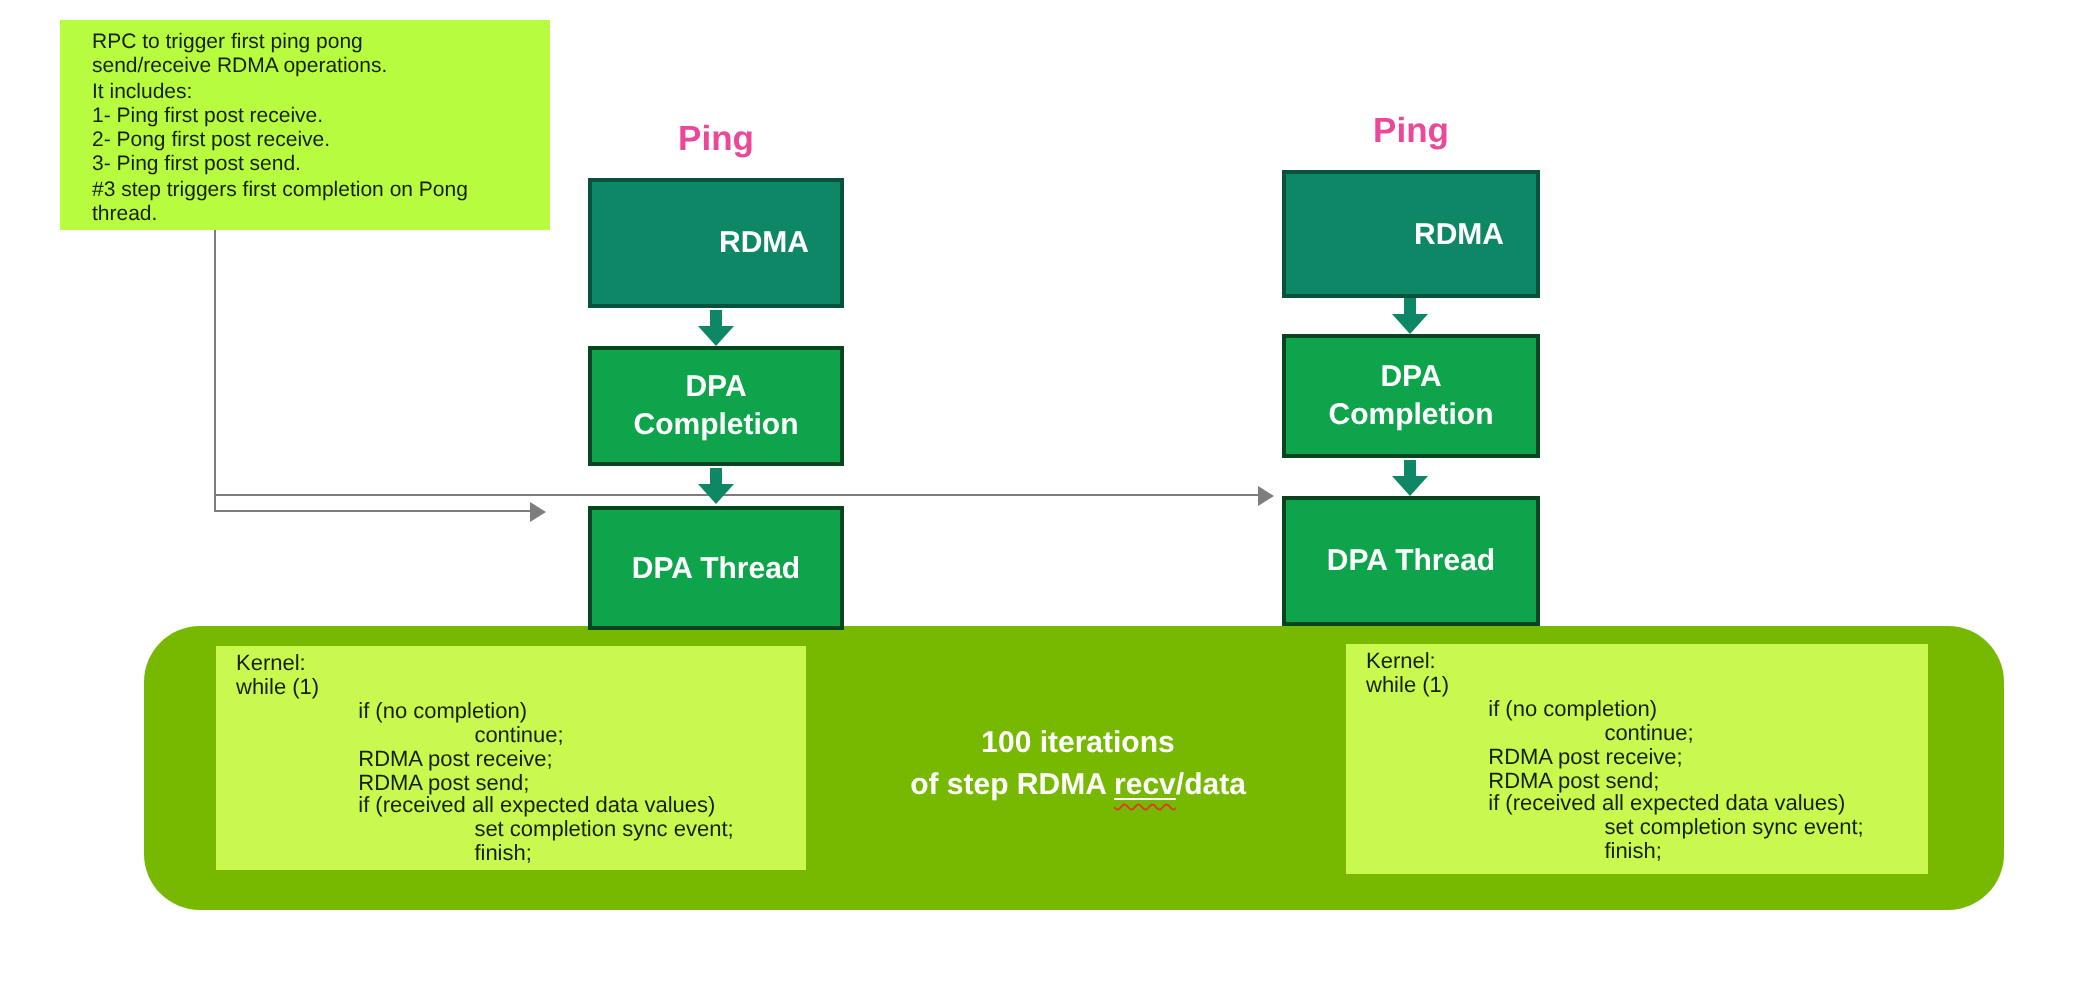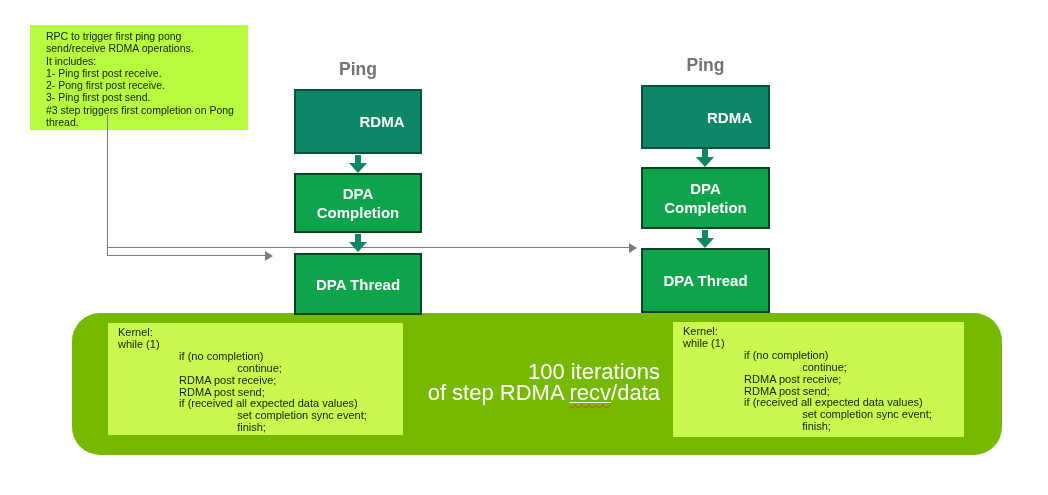--- a/index.html
+++ b/index.html
@@ -11,34 +11,34 @@
     --ink:#152000;
     --gray:#7D7D7D;
     --red:#E03A2B;
   }
   html,body{margin:0;padding:0;background:#fff;}
   .canvas{
     position:relative; width:1048px; height:495px; overflow:hidden;
     background:#fff; font-family:"Liberation Sans", sans-serif;
   }
   .note{
-    position:absolute; left:30px; top:25px; width:218px; height:105px;
+    position:absolute; left:30px; top:10px; width:245px; height:105px;
     background:var(--chartreuse); color:var(--ink);
     font-size:10.5px; line-height:12.3px; white-space:pre;
     padding:5px 6px 0 16px; box-sizing:border-box;
   }
   .vline{position:absolute; background:var(--gray); width:1px;}
   .hline{position:absolute; background:var(--gray); height:1px;}
   .r-arrowhead{
     position:absolute; width:0; height:0;
     border-top:5px solid transparent; border-bottom:5px solid transparent;
     border-left:8px solid var(--gray);
   }
   .col-title{
-    position:absolute; text-align:center; color:#737373;
+    position:absolute; text-align:center; color:#ec4899;
     font-size:17.5px; font-weight:bold;
   }
   .box{
     position:absolute; box-sizing:border-box;
     display:flex; align-items:center; justify-content:center;
     color:#fff; font-size:15px; font-weight:bold; text-align:center;
     white-space:pre-line; line-height:19px;
   }
   .box.teal{background:var(--teal); border:2px solid var(--teal-border);padding-left:48px;}
   .box.green{background:var(--green); border:2px solid var(--green-border);text-align:center;}
@@ -59,21 +59,21 @@
   .code{
     position:absolute; margin:0; background:var(--codebg); color:var(--ink);
     font-family:"Liberation Sans", sans-serif;
     font-size:11px; line-height:11.9px; white-space:pre;
     padding:4px 0 0 10px; box-sizing:border-box;
   }
   .code.left{left:108px; top:323px; width:295px; height:112px;}
   .code.right{left:673px; top:322px; width:291px; height:115px;}
   .iter-label{
     position:absolute; left:418px; top:361px; width:242px;
-    text-align:right; color:#fff; font-size:22px; font-weight:normal;
+    text-align:center; color:#fff; font-size:15px; font-weight:bold;
     line-height:21px;
   }
   .iter-label span{white-space:pre;}
   .uw{text-decoration:underline; text-decoration-color:#fff;
       text-decoration-thickness:1px; text-underline-offset:2px;margin-top:32px;}
   .squiggle{text-decoration:underline wavy var(--red);
       text-decoration-thickness:1px; text-underline-offset:4px;}
 </style>
 </head>
 <body>

